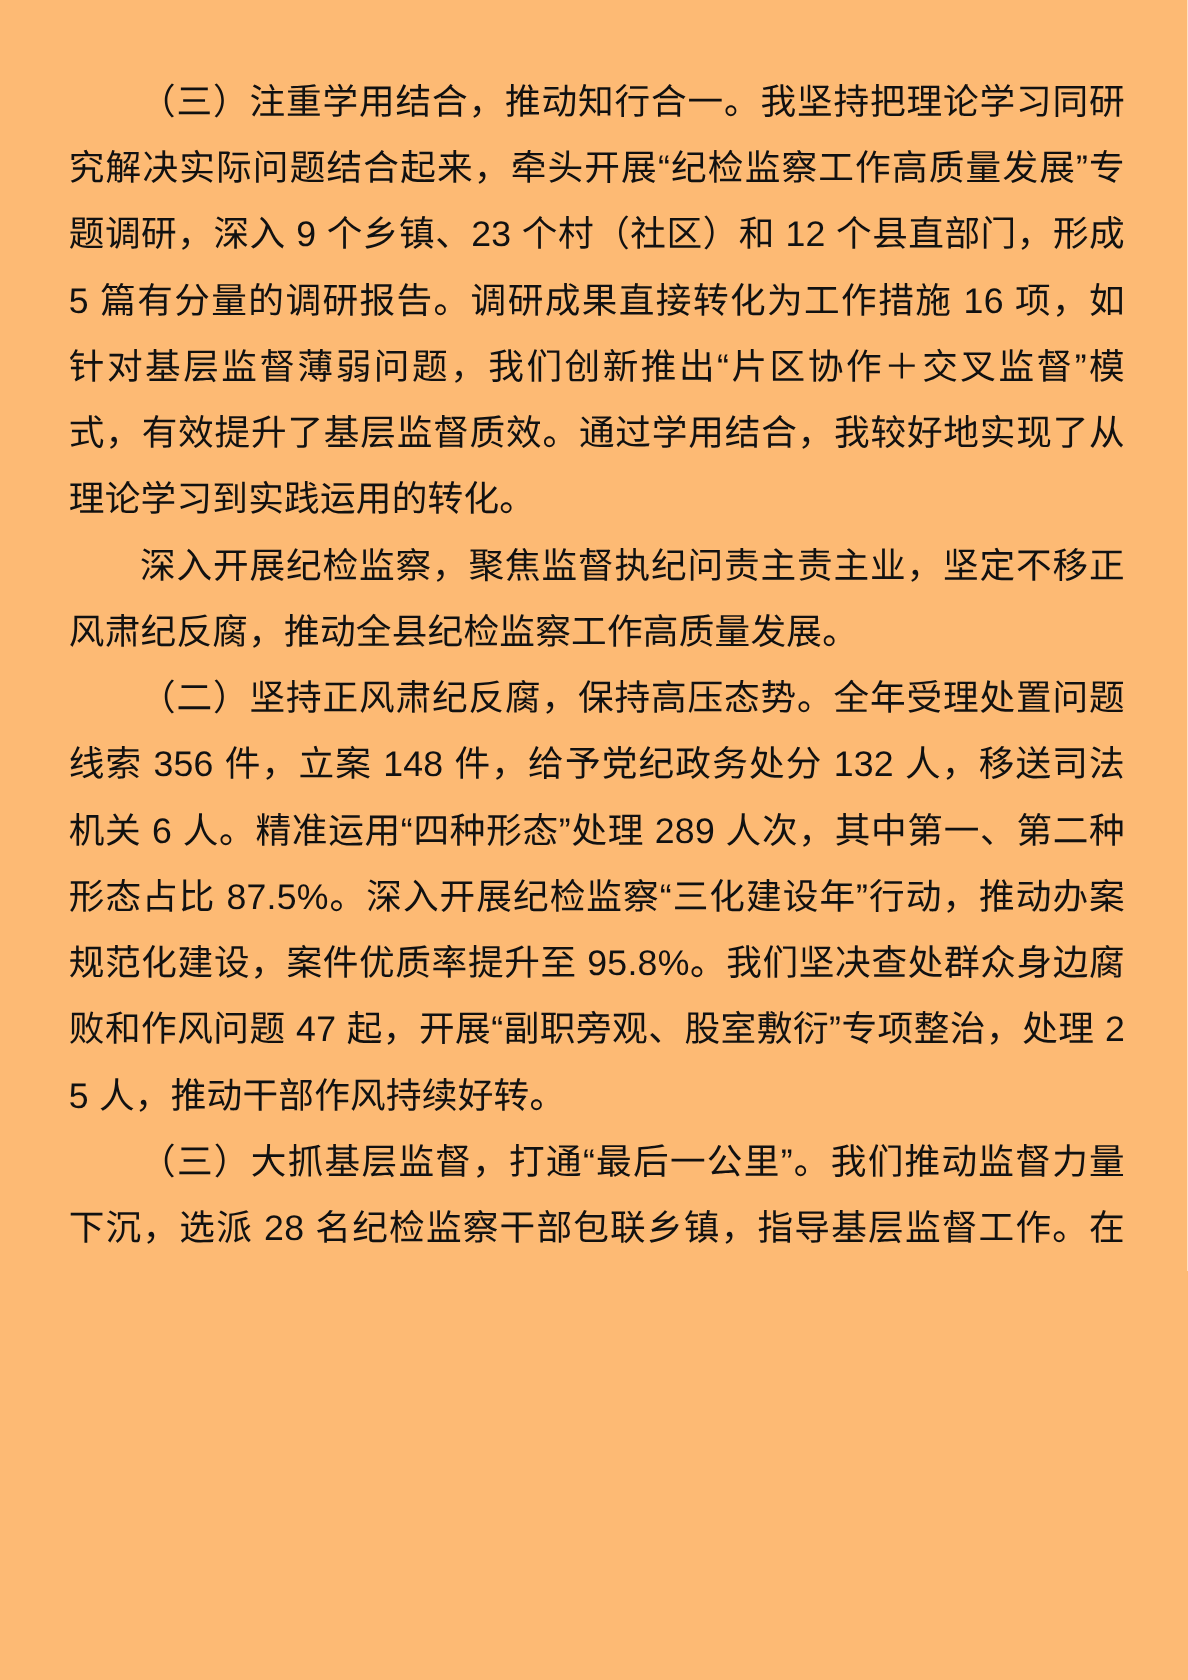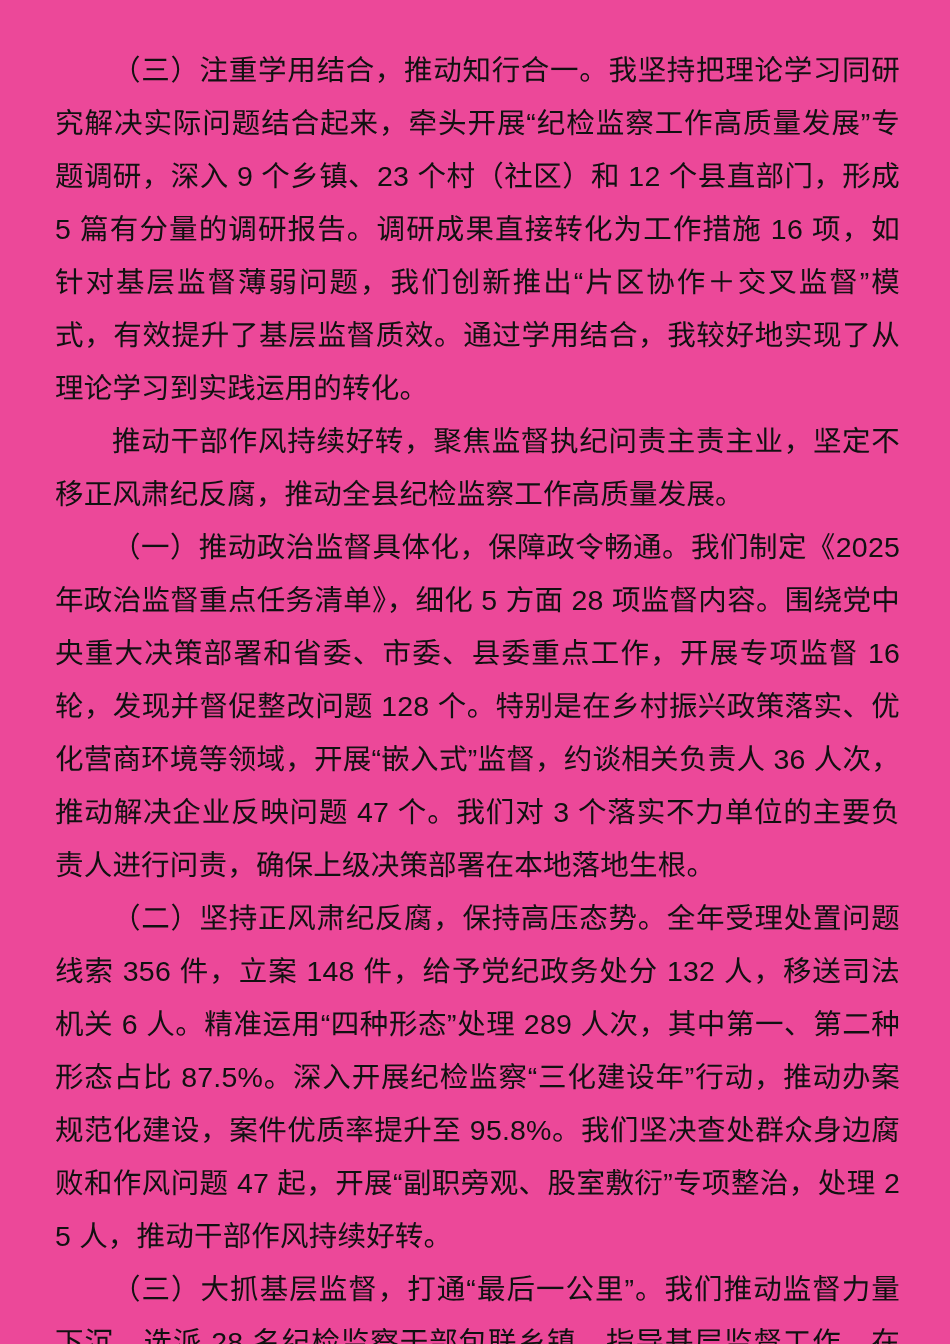--- a/index.html
+++ b/index.html
@@ -13,22 +13,22 @@
     height: 1344px;
     overflow: hidden;
     font-family: "Liberation Sans", "DejaVu Sans", sans-serif;
     color: #111111;
     -webkit-font-smoothing: antialiased;
   }
   #page {
     box-sizing: border-box;
     width: 950px;
     height: 1344px;
-    background: #ec4899;
-    padding: 44px 50px 0 55px;
+    background: #fdba74;
+    padding: 56px 50px 0 55px;
     position: relative;
   }
   .doc-body {
     font-size: 28.5px;
     line-height: 53px;
     letter-spacing: 0.2px;
     text-align: justify;
     text-justify: inter-ideograph;
     word-break: break-all;
   }
@@ -49,23 +49,22 @@
 </style>
 </head>
 <body>
 
 <div id="page">
   <div class="doc-body">
 
     <p class="para">（三）注重学用结合，推动知行合一。我坚持把理论学习同研究解决实际问题结合起来，牵头开展“纪检监察工作高质量发展”专题调研，深入 9 个乡镇、23 个村（社区）和 12 个县直部门，形成 5 篇有分量的调研报告。调研成果直接转化为工作措施 16 项，如针对基层监督薄弱问题，我们创新推出“片区协作＋交叉监督”模式，有效提升了基层监督质效。通过学用结合，我较好地实现了从理论学习到实践运用的转化。</p>
 
 
-    <p class="para">推动干部作风持续好转，聚焦监督执纪问责主责主业，坚定不移正风肃纪反腐，推动全县纪检监察工作高质量发展。</p>
+    <p class="para">深入开展纪检监察，聚焦监督执纪问责主责主业，坚定不移正风肃纪反腐，推动全县纪检监察工作高质量发展。</p>
 
-    <p class="para">（一）推动政治监督具体化，保障政令畅通。我们制定《2025 年政治监督重点任务清单》，细化 5 方面 28 项监督内容。围绕党中央重大决策部署和省委、市委、县委重点工作，开展专项监督 16 轮，发现并督促整改问题 128 个。特别是在乡村振兴政策落实、优化营商环境等领域，开展“嵌入式”监督，约谈相关负责人 36 人次，推动解决企业反映问题 47 个。我们对 3 个落实不力单位的主要负责人进行问责，确保上级决策部署在本地落地生根。</p>
 
     <p class="para">（二）坚持正风肃纪反腐，保持高压态势。全年受理处置问题线索 356 件，立案 148 件，给予党纪政务处分 132 人，移送司法机关 6 人。精准运用“四种形态”处理 289 人次，其中第一、第二种形态占比 87.5%。深入开展纪检监察“三化建设年”行动，推动办案规范化建设，案件优质率提升至 95.8%。我们坚决查处群众身边腐败和作风问题 47 起，开展“副职旁观、股室敷衍”专项整治，处理 25 人，推动干部作风持续好转。</p>
 
     <div class="clip-last">
       <p class="para">（三）大抓基层监督，打通“最后一公里”。我们推动监督力量下沉，选派 28 名纪检监察干部包联乡镇，指导基层监督工作。在全县 236 个村</p>
     </div>
 
   </div>
 </div>
 

